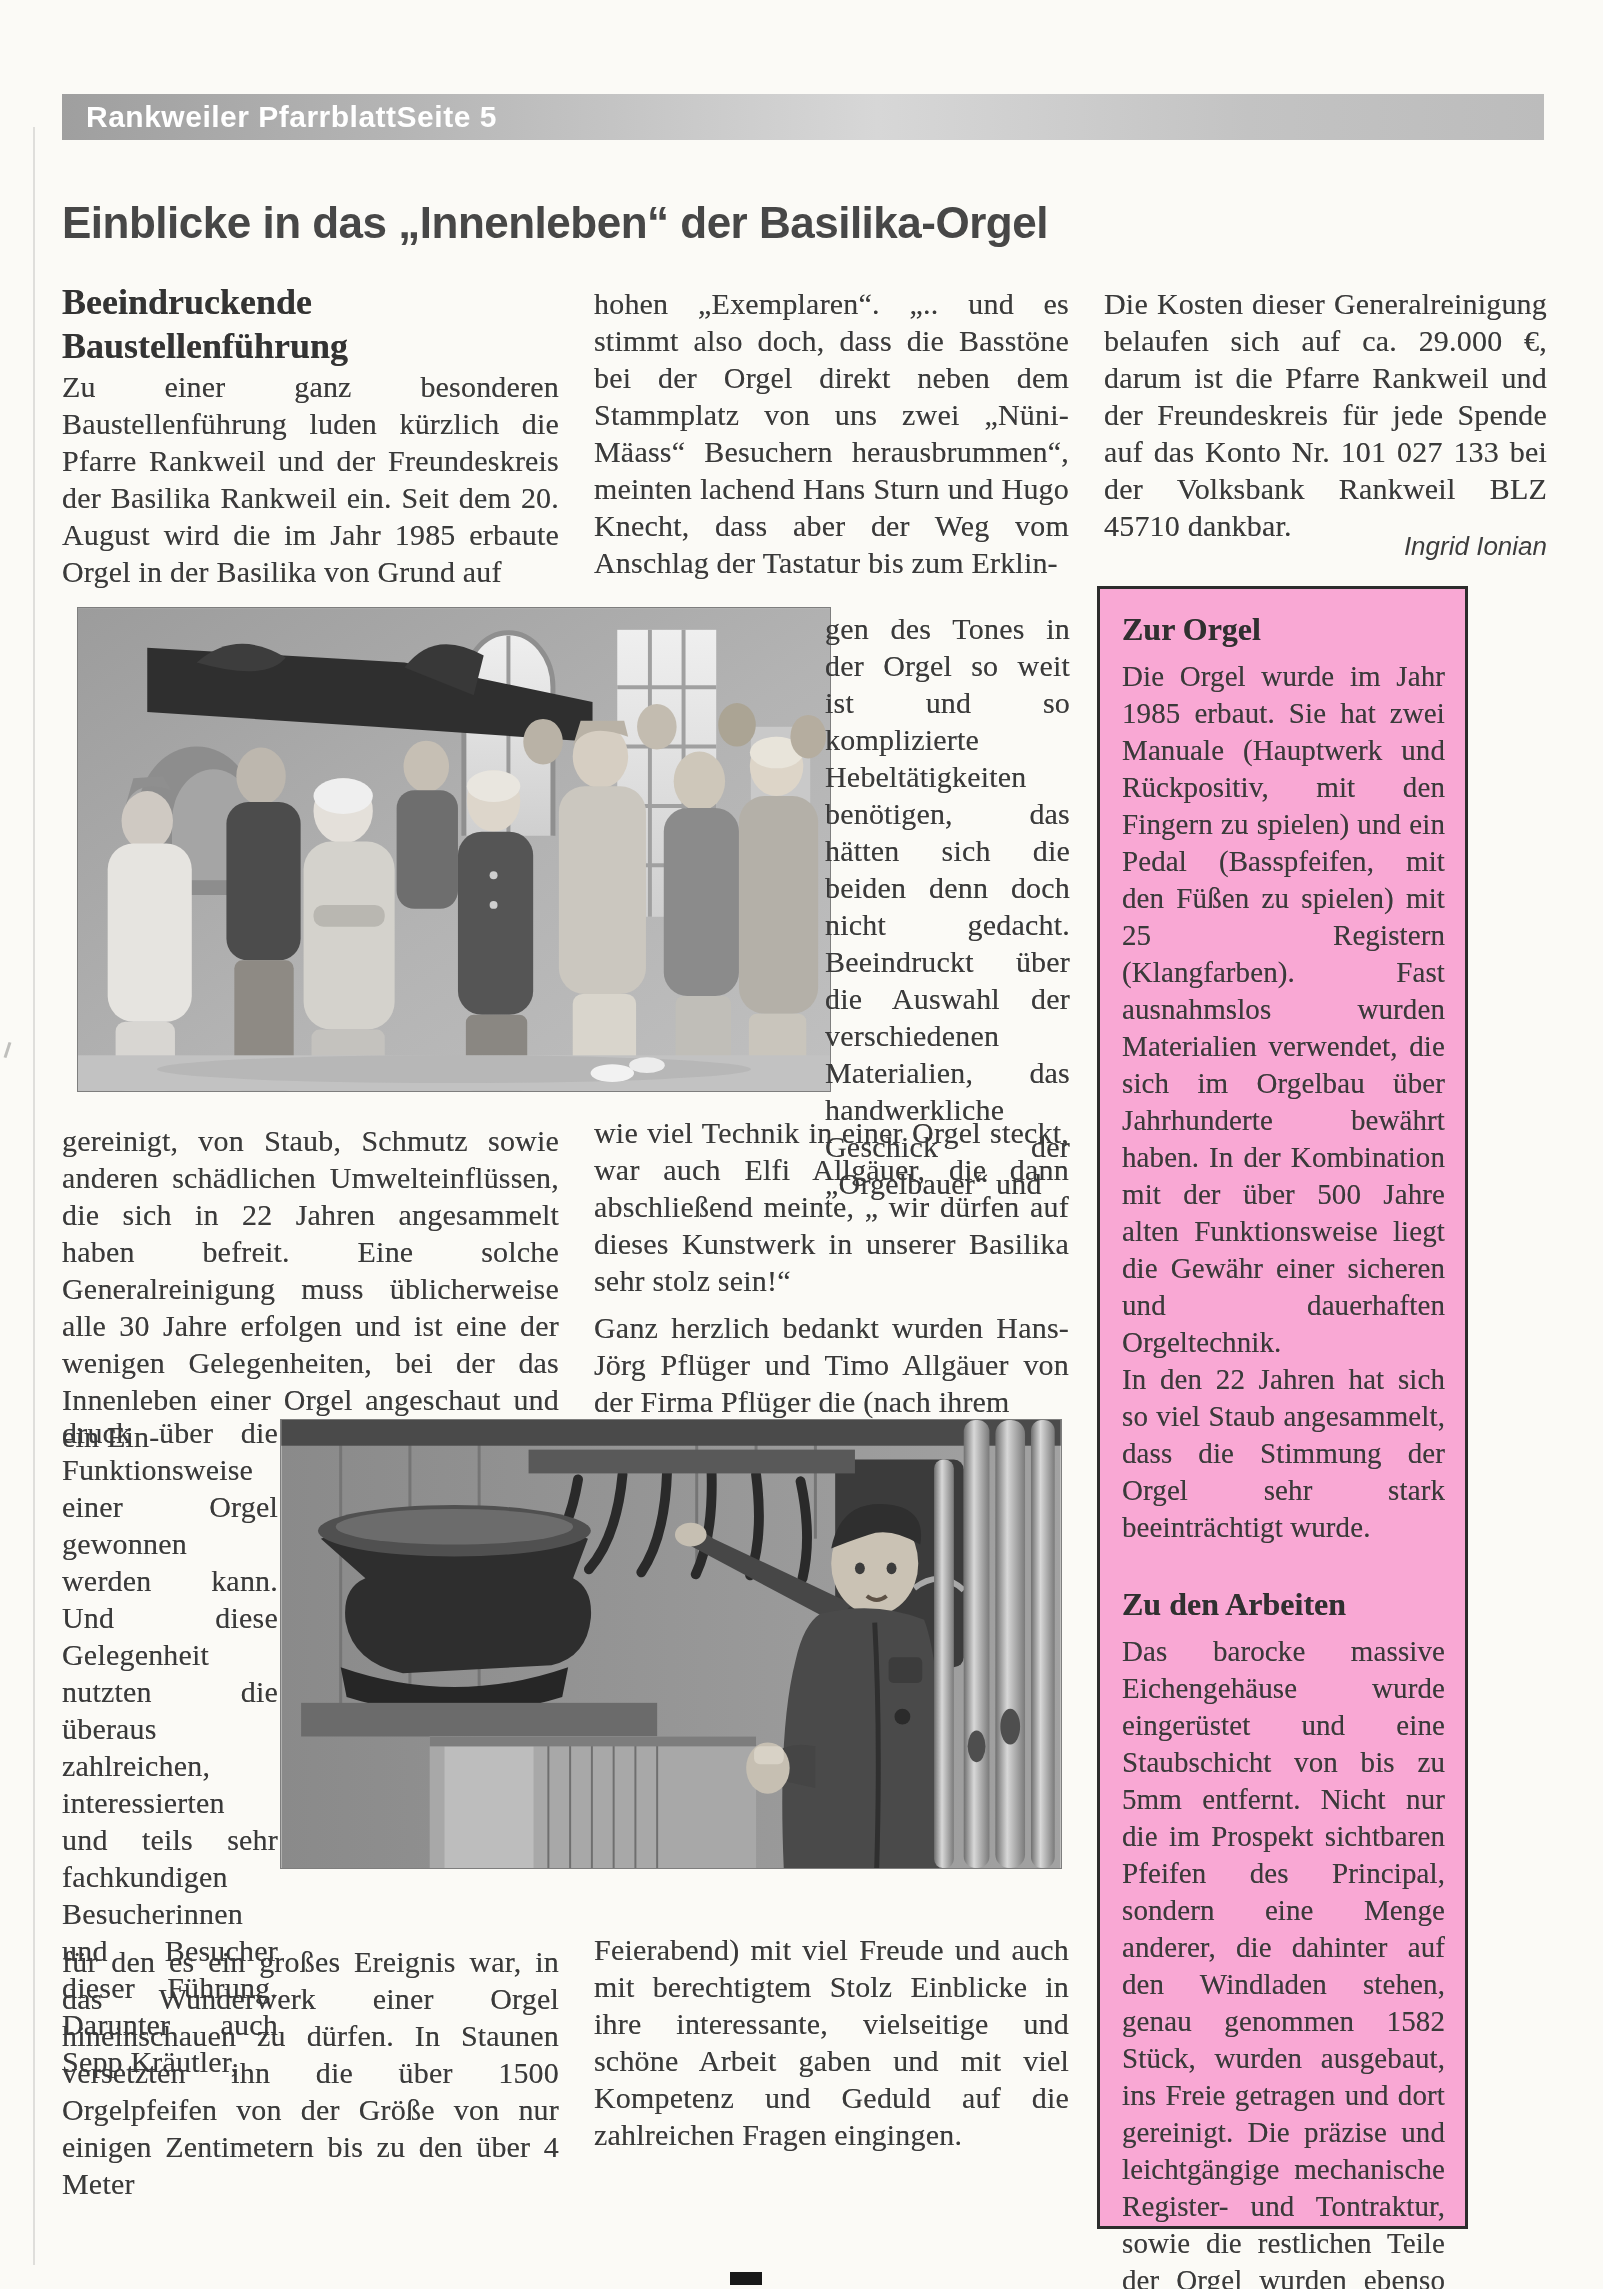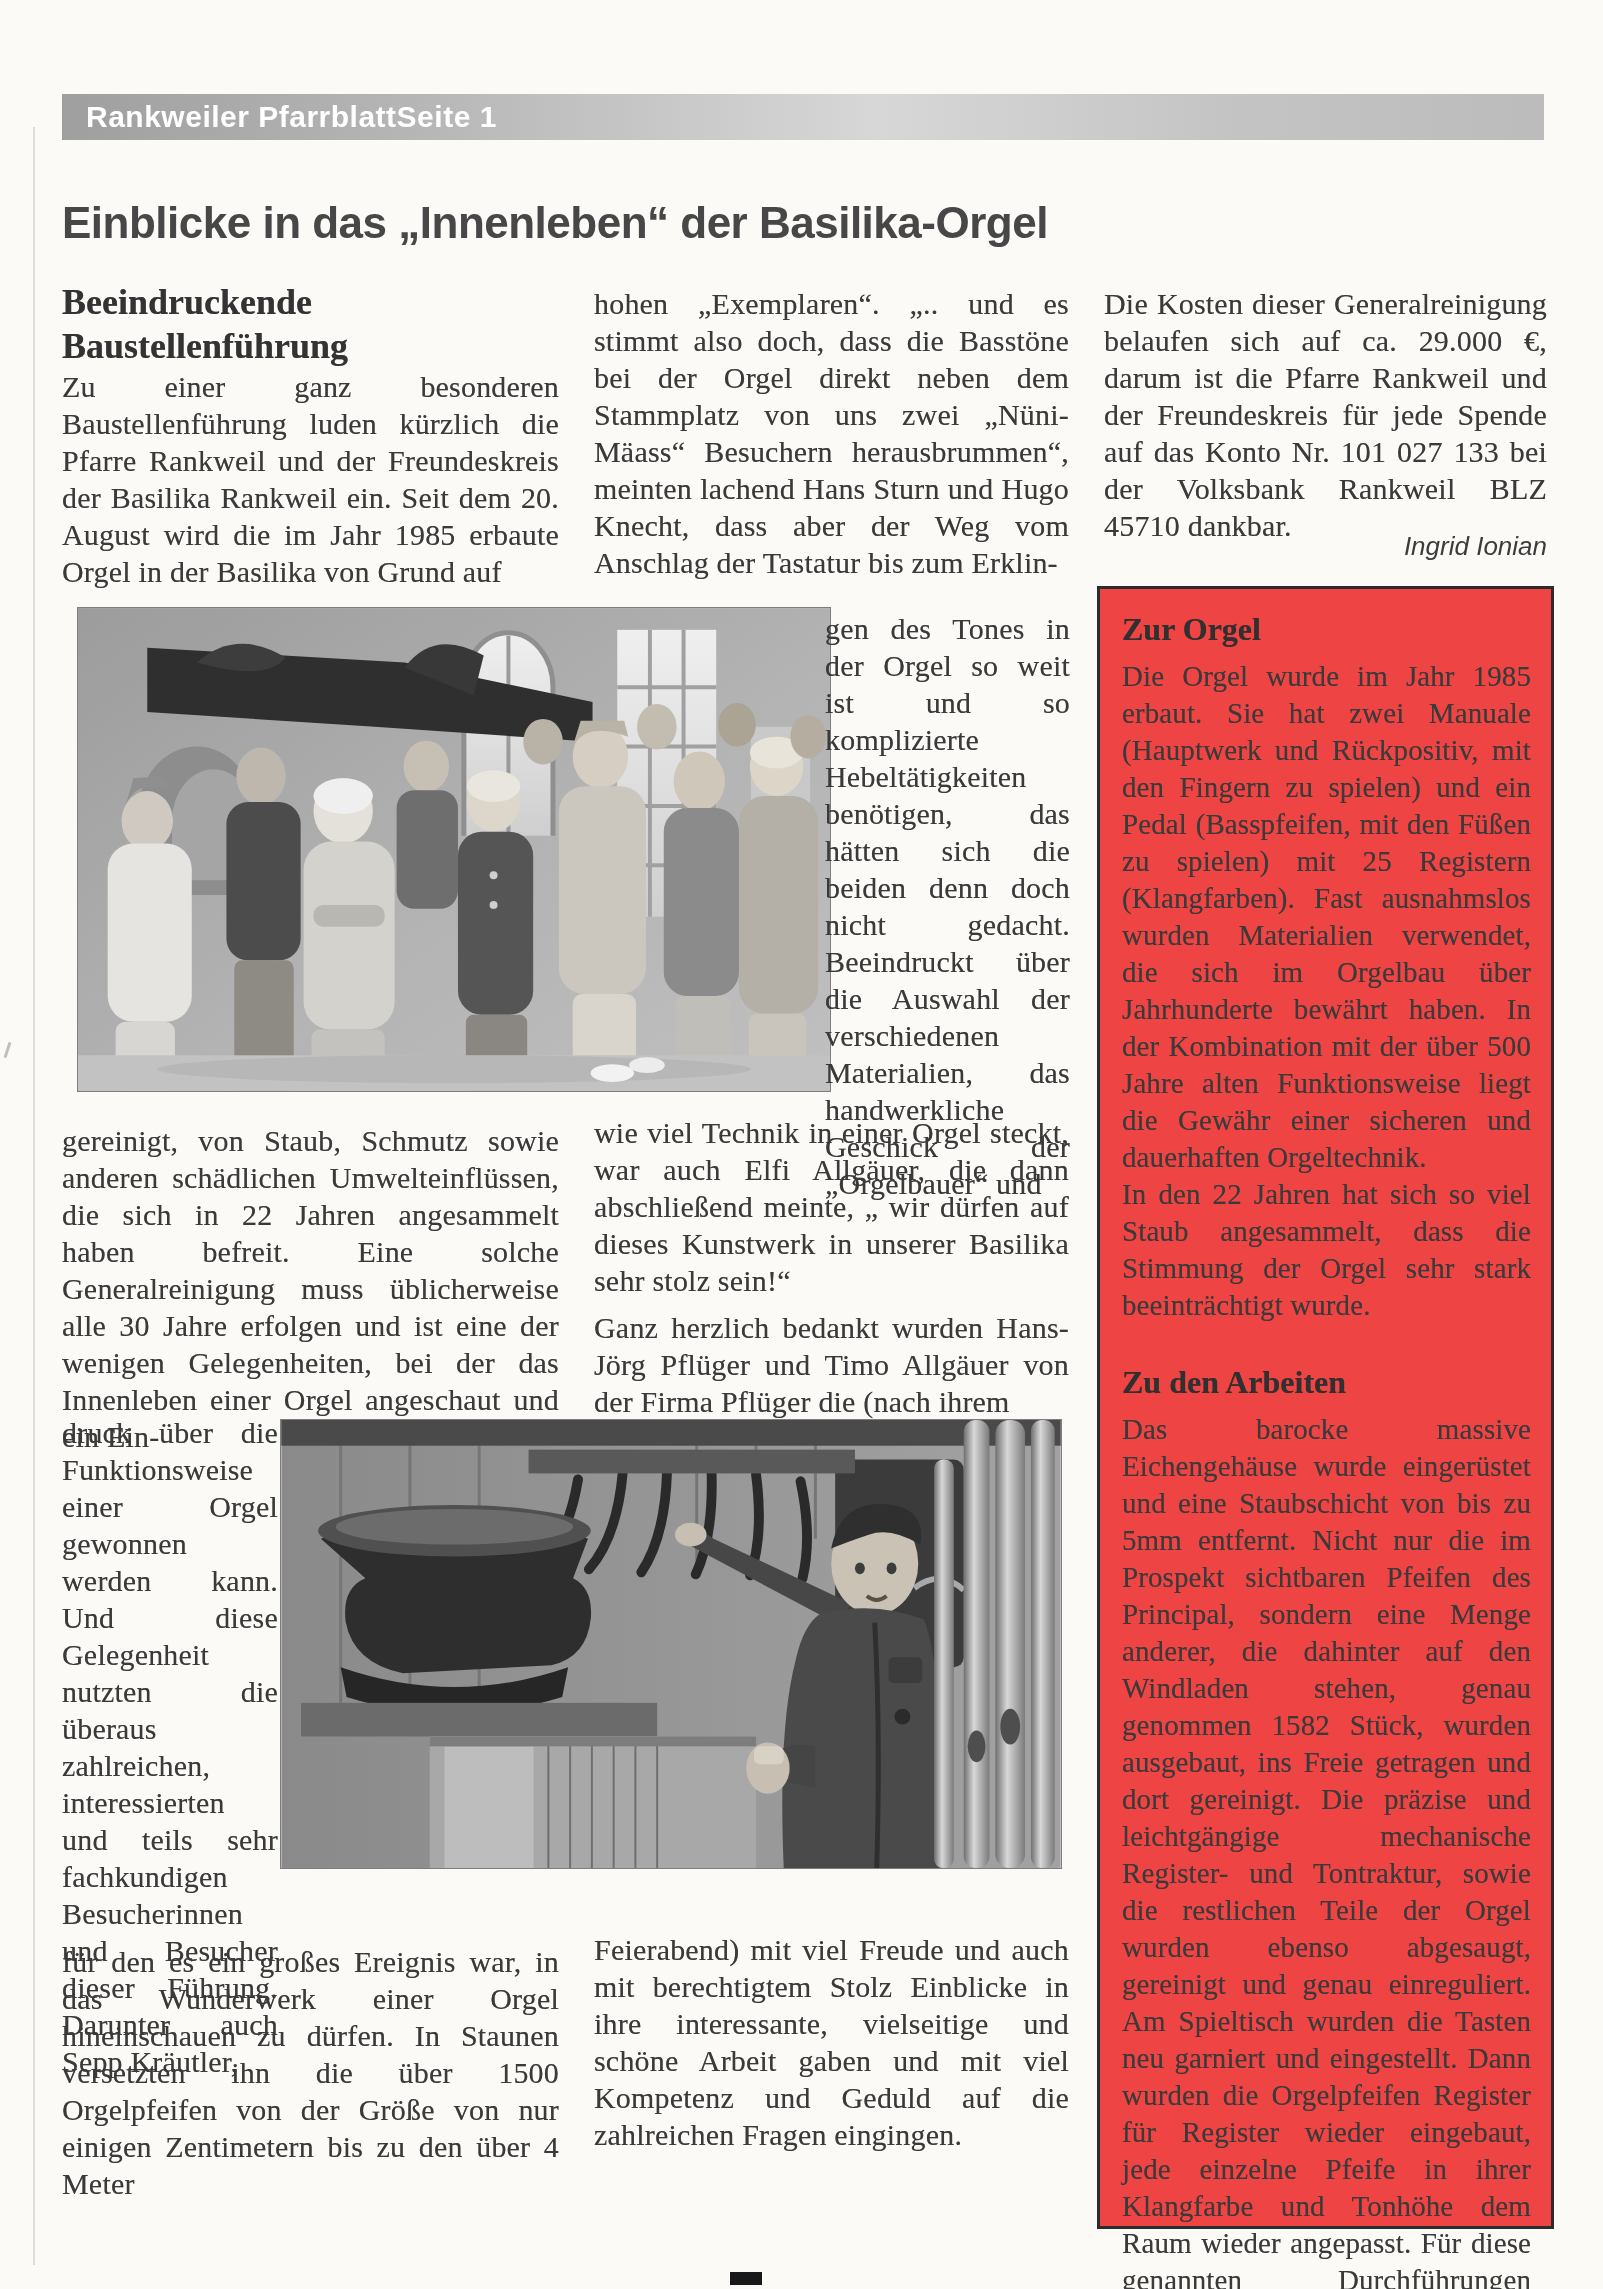--- a/index.html
+++ b/index.html
@@ -50,23 +50,23 @@
   .c3{left:1104px;width:443px;}
   .c1-narrow{left:62px;width:216px;}
   .c2-narrow{left:825px;width:245px;}
   .byline{
     position:absolute;left:1104px;top:531px;width:443px;
     font-family:"Liberation Sans", sans-serif;
     font-style:italic;font-size:26px;color:#3c3c3c;
     text-align:right;
   }
   .infobox{
-    position:absolute;left:1097px;top:586px;width:457px;height:1643px;
+    position:absolute;left:1097px;top:586px;width:371px;height:1643px;
     box-sizing:border-box;
-    background:#ef4444;
+    background:#f9a8d4;
     border:3px solid #2c2c2c;
     padding:16px 20px 0 22px;
   }
   .infobox .boxhead{
     font-size:32px;font-weight:bold;color:#303030;
     margin:6px 0 10px 0;
     text-shadow:0 0 0.5px rgba(40,40,40,.5);
   }
   .infobox .boxhead2{margin-top:40px;}
   .boxtext{
@@ -81,21 +81,21 @@
 <body>
 
 <div class="page">
 
   <div class="edge-line"></div>
   <div class="edge-tick"></div>
   <div class="bottom-dash"></div>
 
   <header class="bar">
     <span>Rankweiler Pfarrblatt</span>
-    <span>Seite 1</span>
+    <span>Seite 5</span>
   </header>
 
   <h1 class="headline">Einblicke in das „Innenleben“ der Basilika-Orgel</h1>
 
   <div class="subhead">Beeindruckende
 Baustellenführung</div>
 
   <div class="tblock c1" style="top:368px;">Zu einer ganz besonderen Baustellenführung luden kürzlich die Pfarre Rankweil und der Freundeskreis der Basilika Rankweil ein. Seit dem 20. August wird die im Jahr 1985 erbaute Orgel in der Basilika von Grund auf</div>
 
   <div class="photo" style="left:77px;top:607px;width:754px;height:485px;">

